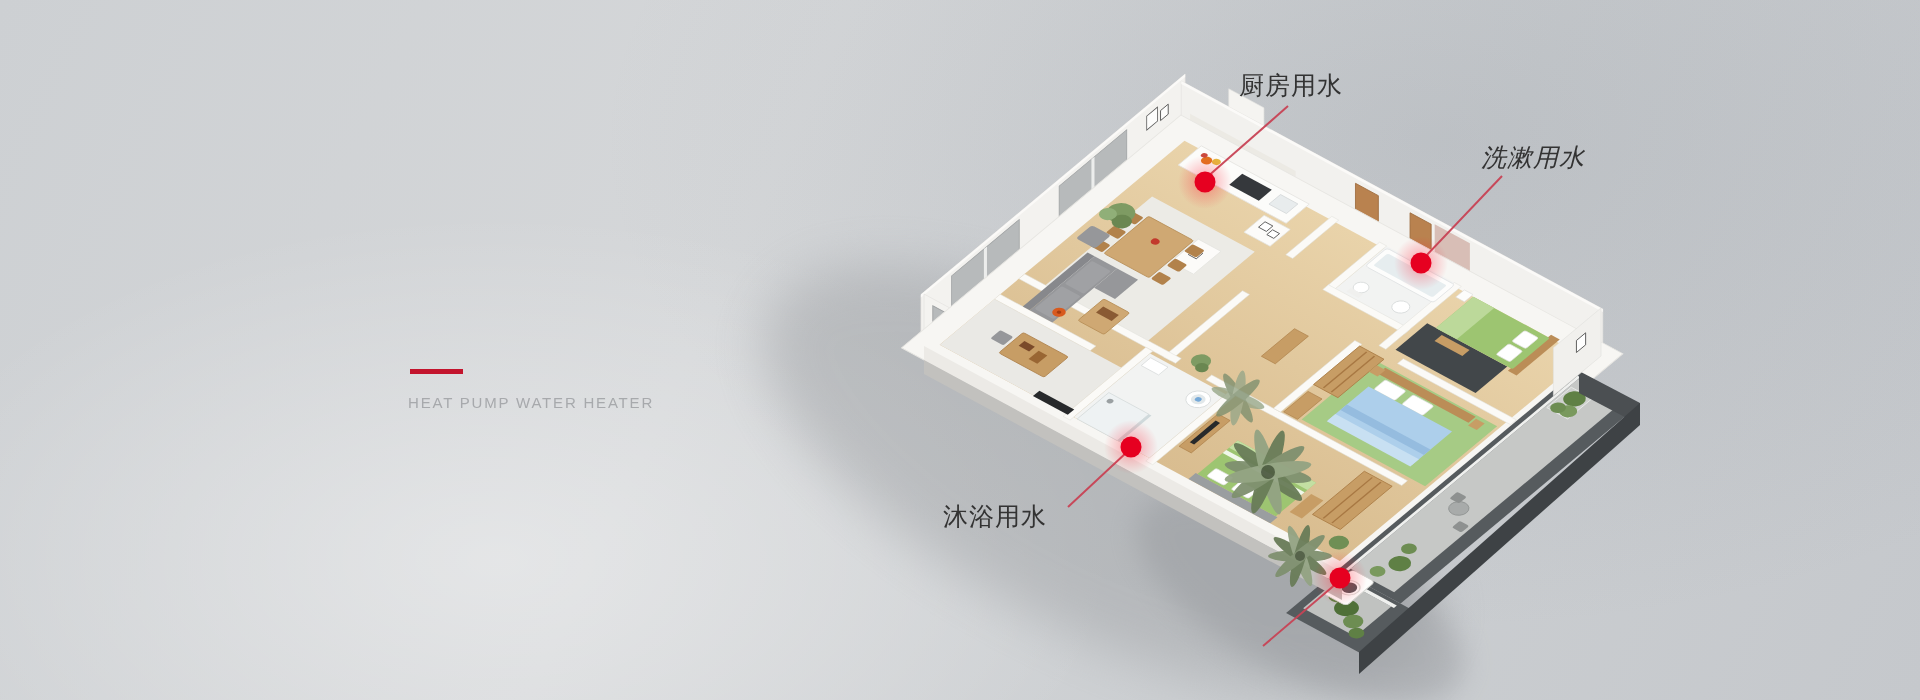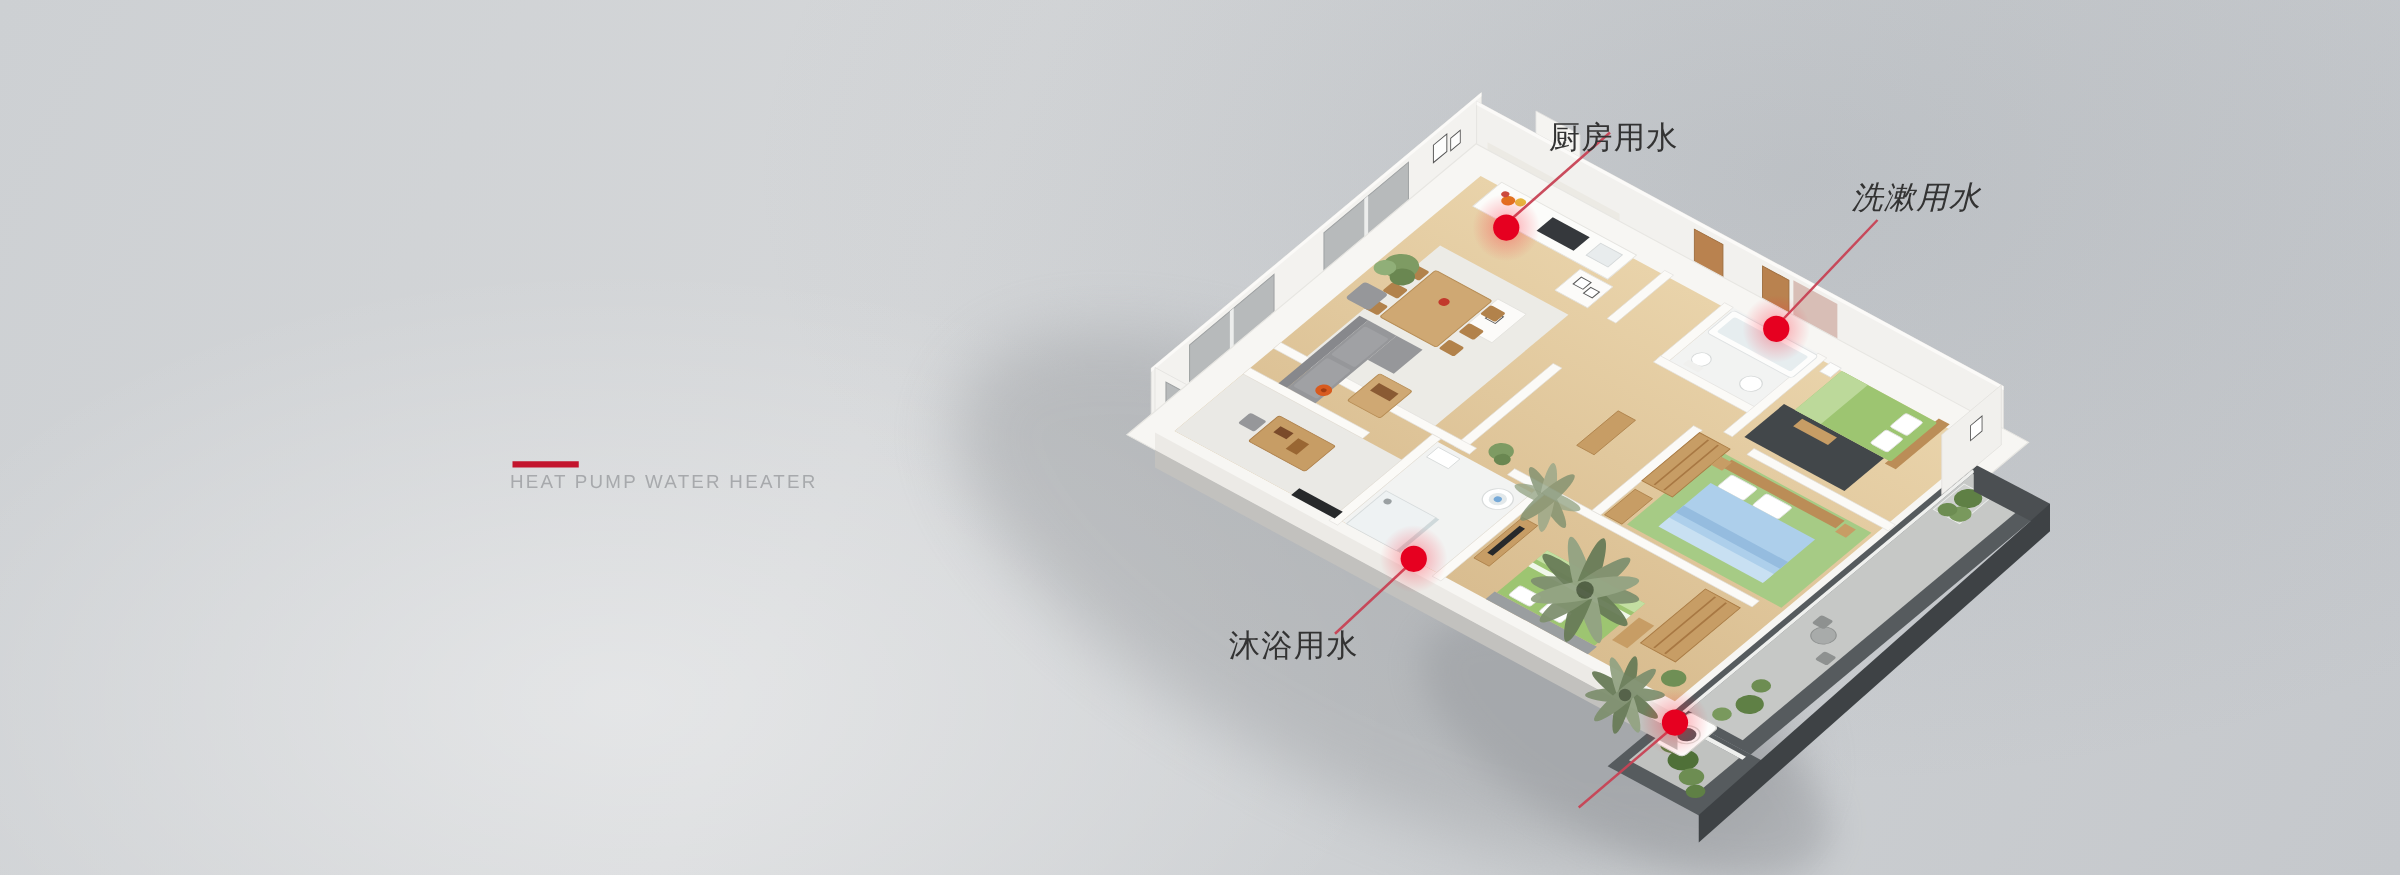--- a/index.html
+++ b/index.html
@@ -7,30 +7,30 @@
     position:relative;width:1920px;height:700px;overflow:hidden;
     font-family:"Liberation Sans",sans-serif;
     background-image:
       radial-gradient(1000px 560px at 26% 80%, rgba(255,255,255,.38), rgba(255,255,255,0) 62%),
       radial-gradient(1200px 700px at 75% 20%, rgba(120,128,138,.18), rgba(120,128,138,0) 70%),
       linear-gradient(115deg,#cdd0d3 0%,#d5d7d9 38%,#cbced1 70%,#c5c8cc 100%);
   }
   .scene{position:absolute;left:0;top:0;}
   .tagline-dash{position:absolute;left:410px;top:369px;width:53px;height:5px;background:#c3142d;}
   .tagline-text{
-    position:absolute;left:408px;top:377px;
+    position:absolute;left:408px;top:394px;
     font-size:15px;letter-spacing:1.8px;color:#a7a9ac;font-weight:400;white-space:nowrap;
   }
   .callout{
     position:absolute;color:#333333;font-size:25px;letter-spacing:1px;
     font-weight:400;white-space:nowrap;
   }
-  .callout.kitchen{left:1239px;top:69px;margin-top:24px;}
+  .callout.kitchen{left:1239px;top:69px;}
   .callout.washing{left:1481px;top:141px;font-style:italic;}
-  .callout.shower{left:943px;top:500px;margin-left:40px;}
+  .callout.shower{left:943px;top:500px;}
   .callout.heater{left:1056px;top:627px;}
 </style>
 </head>
 <body>
 
 <div class="stage">
 
   <div class="tagline-dash"></div>
   <div class="tagline-text">HEAT PUMP WATER HEATER</div>
 

